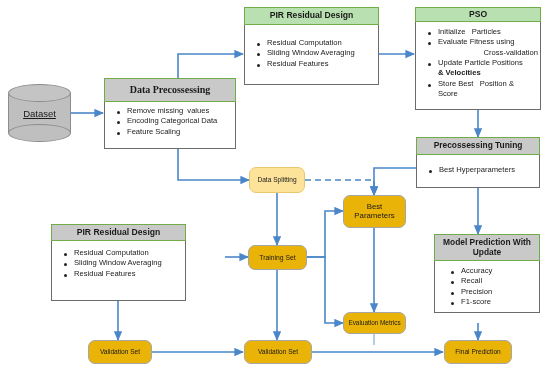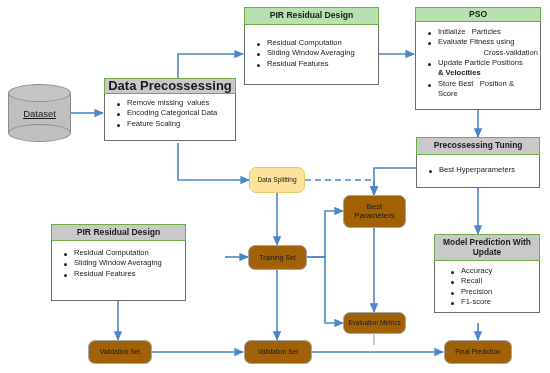--- a/index.html
+++ b/index.html
@@ -75,21 +75,21 @@
     box-sizing:border-box;
     display:flex;
     align-items:center;
     justify-content:center;
     text-align:center;
     border-radius:7px;
     color:#1a1a1a;
     line-height:1.15;
     z-index:3;
   }
-  .pill.gray{ background:#a16207; border:1px solid #a6a6a6; }
+  .pill.gray{ background:#eab308; border:1px solid #a6a6a6; }
   .pill.yellow{ background:#fde39a; border:1px solid #e8c96a; }
   
   .cyl{
     position:absolute;
     z-index:3;
   }
   .cyl .body{
     position:absolute;
     left:0; top:9px;
     width:100%;
@@ -183,21 +183,21 @@
   </svg>
 
   <div class="cyl" style="left:8px; top:84px; width:63px; height:58px; font-size:9.5px;">
     <div class="body"></div>
     <div class="bot"></div>
     <div class="top"></div>
     <div class="lbl">Dataset</div>
   </div>
 
   <div class="card" style="left:104px; top:78px; width:132px;">
-    <div class="hdr gray" style="height:16px; font-size:13px;">Data Precossessing</div>
+    <div class="hdr gray" style="height:24px; font-size:10px;font-family:Liberation Serif, serif;">Data Precossessing</div>
     <div class="bdy" style="height:47px;">
       <ul>
         <li style="font-size:7.6px;">Remove missing  values</li>
         <li style="font-size:7.6px;">Encoding Categorical Data</li>
         <li style="font-size:7.6px;">Feature Scaling</li>
       </ul>
     </div>
   </div>
 
   <div class="card" style="left:244px; top:7px; width:135px;">

